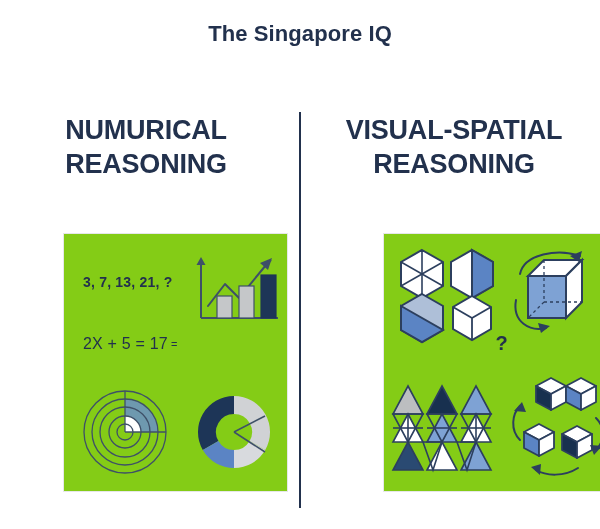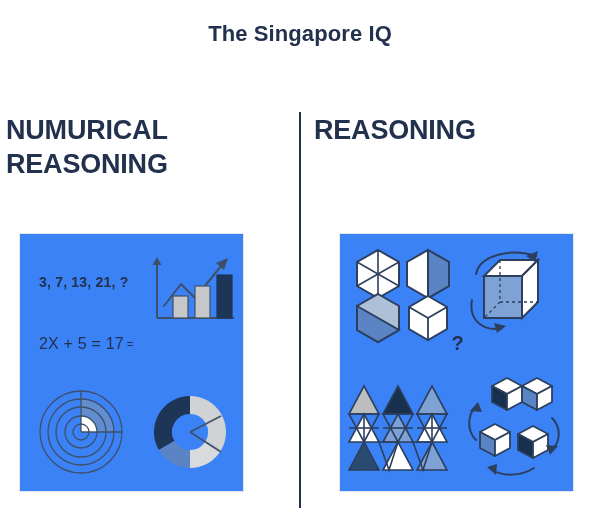--- a/index.html
+++ b/index.html
@@ -43,20 +43,21 @@
   .column {
     position: absolute;
     top: 0;
     width: 280px;
     height: 400px;
   }
   #column-numerical { left: 6px; }
   #column-visual    { left: 314px; }
 
   .column-heading {
+    text-align: center;
     color: #22314d;
     font-size: 27px;
     font-weight: bold;
     line-height: 34px;
     letter-spacing: -0.2px;
     margin-top: 8px;
   }
   .column-heading .heading-line { display: block; }
 
   
@@ -66,22 +67,23 @@
     left: 299px;
     width: 2px;
     height: 396px;
     background: #22314d;
   }
 
   
   .panel {
     position: absolute;
     border: 1px solid #e6e7e9;
-    background: #3b82f6;
+    background: #84cc16;
     box-sizing: border-box;
+    margin-left: 44px;
   }
   #panel-numerical {
     left: 19px;
     top: 233px;
     width: 225px;
     height: 259px;
   }
   #panel-visual {
     left: 339px;
     top: 233px;
@@ -158,20 +160,21 @@
 
   <div class="column" id="column-numerical">
     <div class="column-heading">
       <span class="heading-line">NUMURICAL</span>
       <span class="heading-line">REASONING</span>
     </div>
   </div>
 
   <div class="column" id="column-visual">
     <div class="column-heading">
+      <span class="heading-line">VISUAL-SPATIAL</span>
       <span class="heading-line">REASONING</span>
     </div>
   </div>
 </div>
 
 <div class="panel" id="panel-numerical">
   <div class="panel-inner">
 
     <div id="number-sequence">3, 7, 13, 21, ?</div>
 

